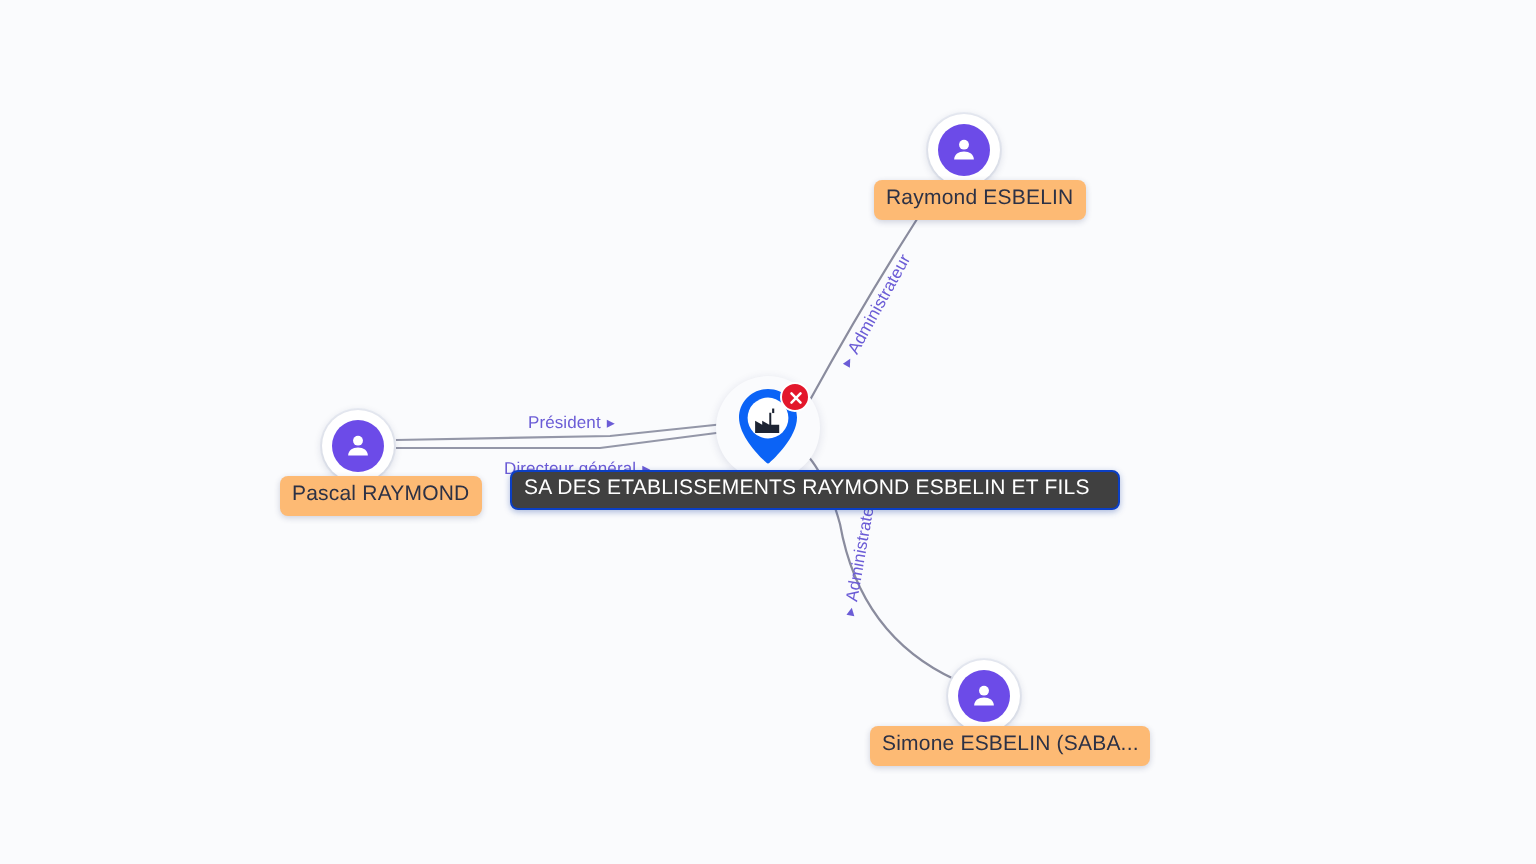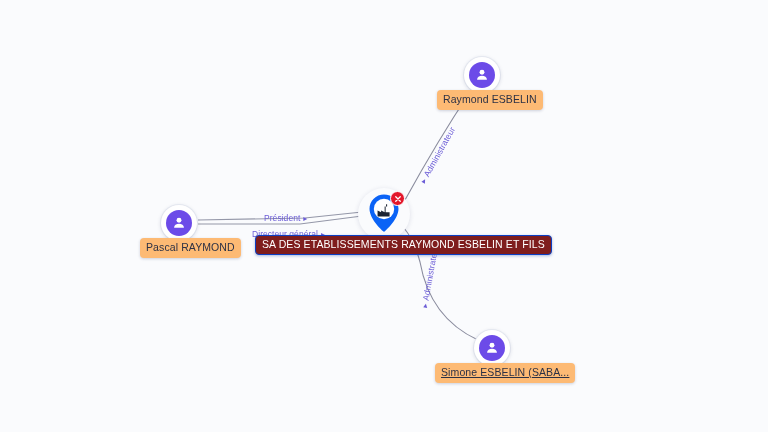--- a/index.html
+++ b/index.html
@@ -97,25 +97,25 @@
     color: #2c3145;
     font-size: 10.5px;
     line-height: 1;
     letter-spacing: 0.1px;
     padding: 4px 6px 5px 6px;
     border-radius: 4px;
     white-space: nowrap;
     box-shadow: 0 1px 3px rgba(30,40,90,0.20);
   }
   .node-label.selected {
-    background: #7f1d1d;
+    background: #404040;
     color: #ffffff;
     border: 1.5px solid #0b3fc4;
     box-shadow: 0 1px 3px rgba(20,60,160,0.35);
-    padding: 3px 6px 4px 6px;
+    padding: 3px 14px 4px 6px;
     font-size: 10.5px;
   }
 
   
   .edge-label {
     position: absolute;
     color: #6b5cd6;
     font-size: 8.5px;
     line-height: 1.05;
     white-space: nowrap;
@@ -139,21 +139,21 @@
 
     <path d="M 198 220 L 305 218 L 362 212" fill="none" stroke="#9497a8" stroke-width="1.1"></path>
 
     <path d="M 198 224 L 300 224 L 362 216" fill="none" stroke="#9497a8" stroke-width="1.1"></path>
 
     <path d="M 470 92 Q 438 140 405 200" fill="none" stroke="#8a8c9e" stroke-width="1.1"></path>
 
     <path d="M 478 340 Q 430 318 420 262 Q 414 240 404 228" fill="none" stroke="#8a8c9e" stroke-width="1.1"></path>
   </svg>
 
-  <div class="edge-label" style="left:264px; top:214px;">
+  <div class="edge-label" style="left:264px; top:207px;">
     <span>Président</span><span class="arrow-tick">▸</span>
   </div>
 
   <div class="edge-label" style="left:252px; top:230px;">
     <span>Directeur général</span><span class="arrow-tick">▸</span>
   </div>
 
   <div class="edge-label" style="left:423px; top:178px; transform: rotate(-61deg);">
     <span class="arrow-tick" style="margin-left:0; margin-right:3px;">▸</span><span>Administrateur</span>
   </div>
@@ -187,21 +187,21 @@
   </div>
 
   <div class="person-node" style="left:474px; top:330px;">
     <span class="person-disc">
       <svg width="16" height="16" viewBox="0 0 24 24" fill="#ffffff" xmlns="http://www.w3.org/2000/svg">
         <circle cx="12" cy="8" r="3.7"></circle>
         <path d="M4.6 19.2c0-3.9 3.4-6.1 7.4-6.1s7.4 2.2 7.4 6.1z"></path>
       </svg>
     </span>
   </div>
-  <div class="node-label" style="left:435px; top:363px;text-decoration:underline;">
+  <div class="node-label" style="left:435px; top:363px;">
     <span>Simone ESBELIN (SABA...</span>
   </div>
 
   <div class="company-node" style="left:358px; top:188px;">
     <div class="pin-wrap">
       <svg class="pin" width="38" height="44" viewBox="0 0 38 44" xmlns="http://www.w3.org/2000/svg">
         <path d="M19 2.5c-8.0 0-14.5 6.4-14.5 14.3 0 9.9 11.5 20.6 13.6 22.5
                  a1.3 1.3 0 0 0 1.8 0c2.1-1.9 13.6-12.6 13.6-22.5C33.5 8.9 27 2.5 19 2.5z" fill="#0b63f6"></path>
         <circle cx="19" cy="17" r="10.2" fill="#ffffff"></circle>
       </svg>

